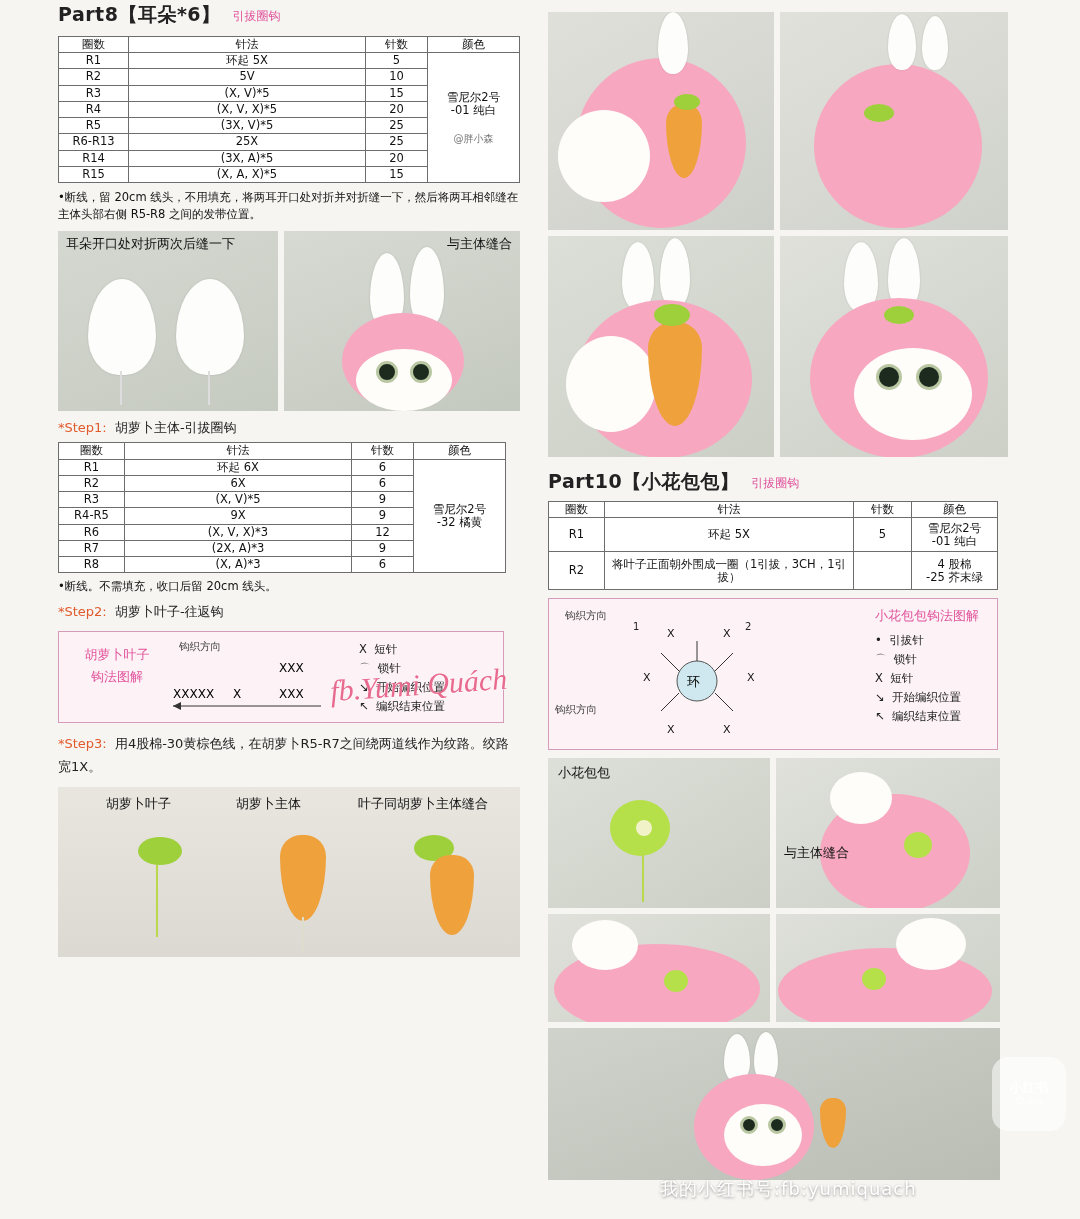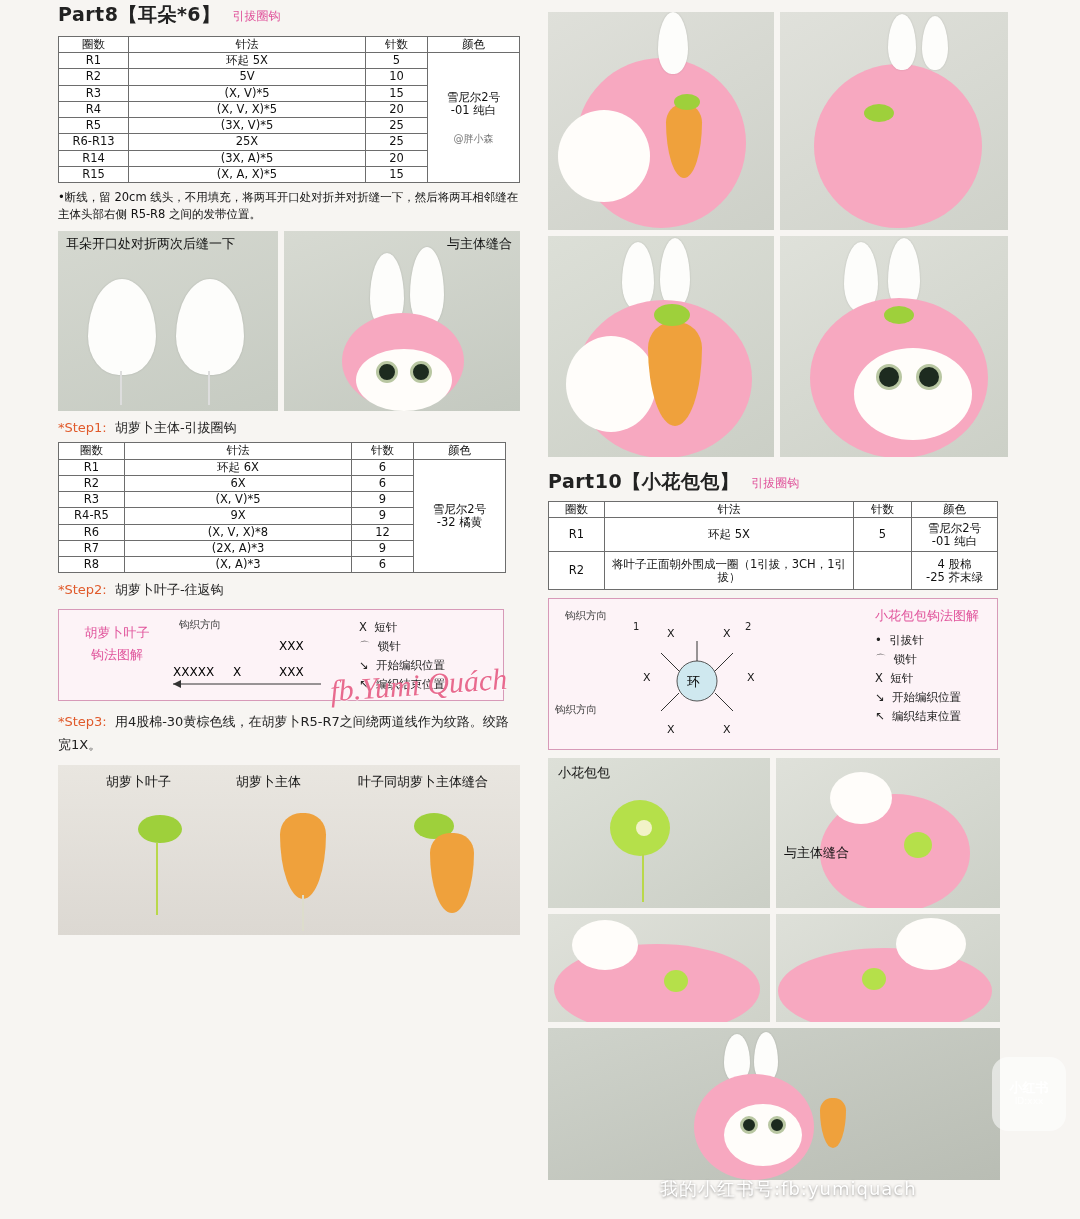--- a/index.html
+++ b/index.html
@@ -208,37 +208,38 @@
           <td>(X, V)*5</td>
           <td>9</td>
         </tr>
         <tr>
           <td>R4-R5</td>
           <td>9X</td>
           <td>9</td>
         </tr>
         <tr>
           <td>R6</td>
-          <td>(X, V, X)*8</td>
+          <td>(X, V, X)*3</td>
           <td>12</td>
         </tr>
         <tr>
           <td>R7</td>
           <td>(2X, A)*3</td>
           <td>9</td>
         </tr>
         <tr>
           <td>R8</td>
           <td>(X, A)*3</td>
           <td>6</td>
         </tr>
       </tbody>
         </table>
     </div>
 
+    <div class="note" style="width:448px;margin-top:5px;">•断线。不需填充，收口后留 20cm 线头。</div>
 
     <div style="margin-top:8px;font-size:13px;">
       <span class="redstar">*Step2:</span>
       <span style="margin-left:4px;">胡萝卜叶子-往返钩</span>
     </div>
 
     <div class="diagram" style="margin-top:10px;width:446px;height:92px;">
       <div style="position:absolute;left:10px;top:14px;width:96px;text-align:center;">
         <div class="dtitle">胡萝卜叶子</div>
         <div class="dtitle" style="margin-top:4px;">钩法图解</div>

